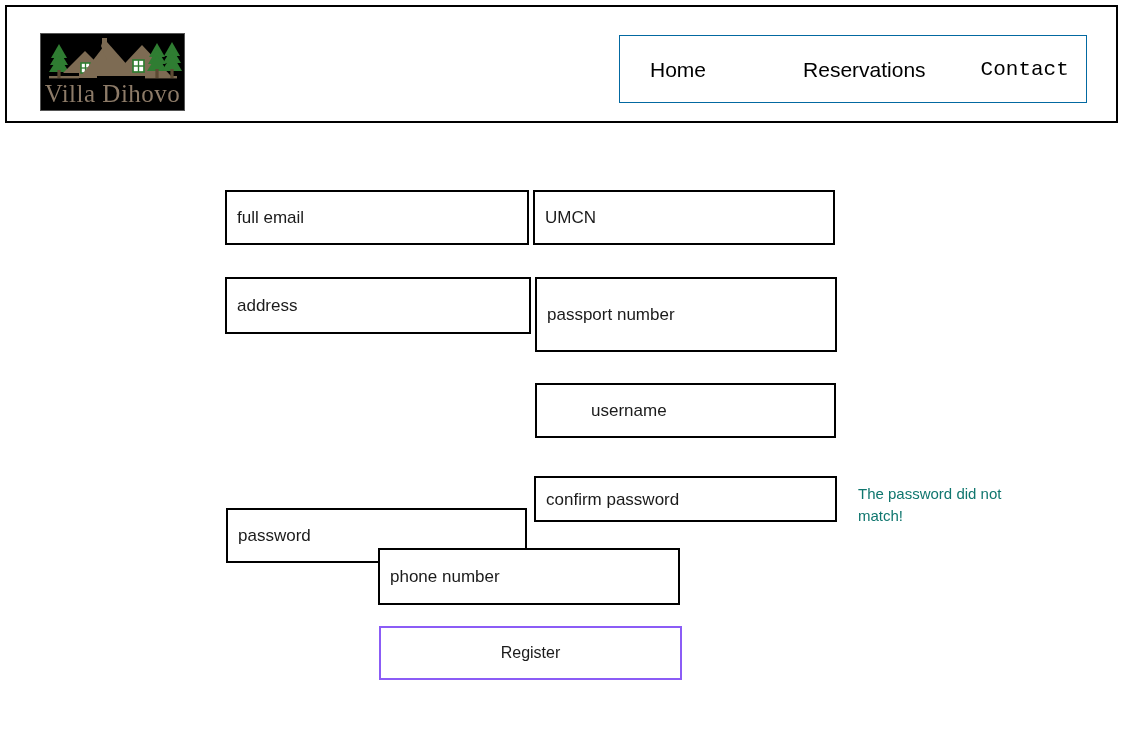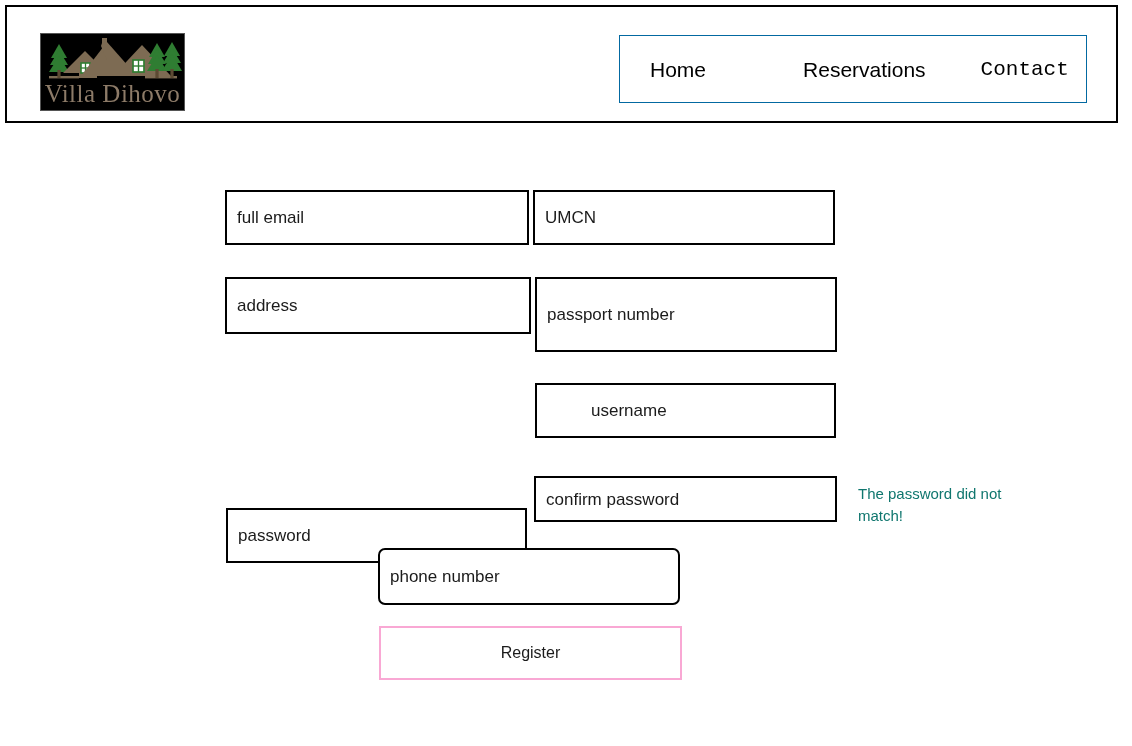--- a/index.html
+++ b/index.html
@@ -120,30 +120,30 @@
   .f-email    { left: 226px; top: 383px;  width: 305px; height: 55px; }
   .f-password { left: 226px; top: 476px;  width: 301px; height: 55px; margin-top: 32px; }
 
   
   .f-umcn     { left: 533px; top: 190px;  width: 302px; height: 55px; }
   .f-passport { left: 535px; top: 277px;  width: 302px; height: 75px; text-align: right; }
   .f-username { left: 535px; top: 383px;  width: 301px; height: 55px; padding-left: 44px; }
   .f-confirm  { left: 534px; top: 476px;  width: 303px; height: 46px; }
 
   
-  .f-phone    { left: 378px; top: 548px;  width: 302px; height: 57px; border-radius: 7px; }
+  .f-phone    { left: 378px; top: 548px;  width: 302px; height: 57px; }
 
   .register-btn {
     position: absolute;
     left: 379px;
     top: 626px;
     width: 303px;
     height: 54px;
     box-sizing: border-box;
-    border: 2px solid #f9a8d4;
+    border: 2px solid #8b5cf6;
     background: #ffffff;
     display: flex;
     align-items: center;
     justify-content: center;
     font-family: "Liberation Sans", sans-serif;
     font-size: 16px;
     color: #1b1b1b;
     cursor: pointer;
   }
 

